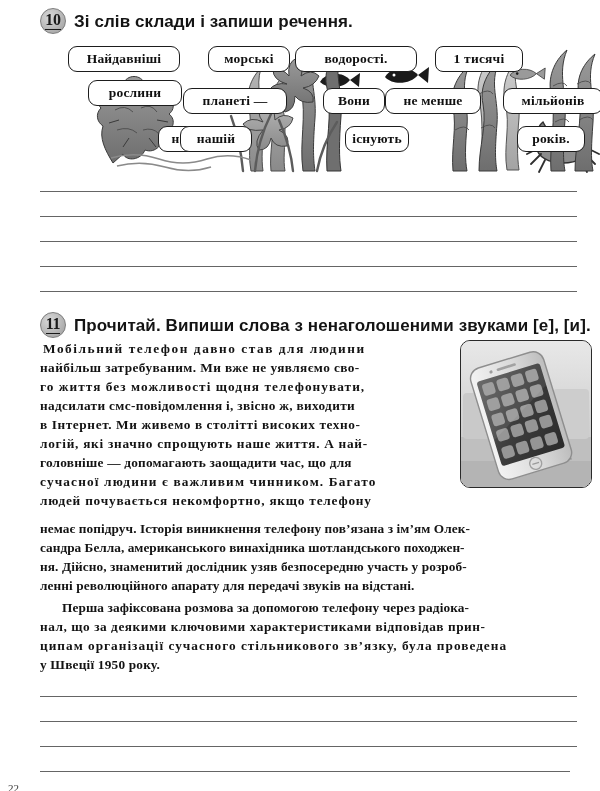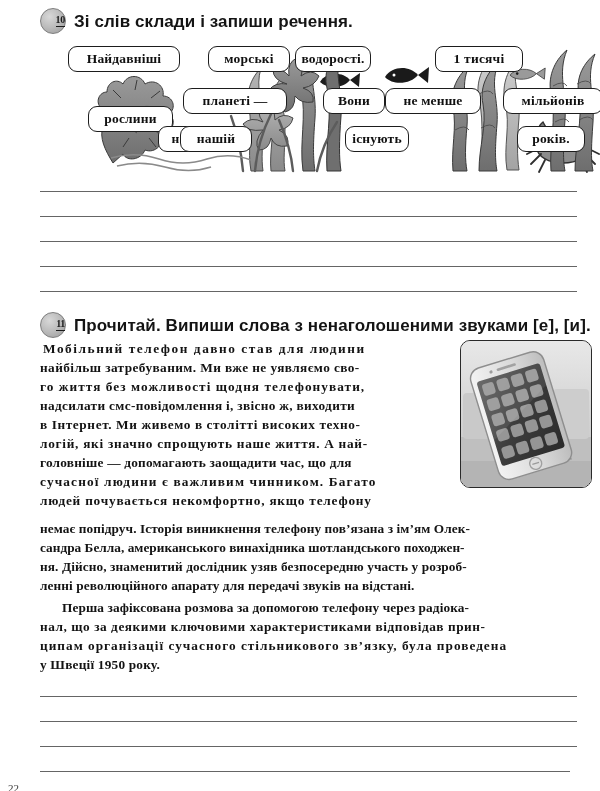--- a/index.html
+++ b/index.html
@@ -25,24 +25,24 @@
   
   .task-badge {
     position: absolute;
     width: 26px; height: 26px;
     border-radius: 50%;
     background: radial-gradient(circle at 36% 32%, #d8d8d8 0%, #bcbcbc 48%, #9a9a9a 100%);
     border: 1px solid #7d7d7d;
     box-sizing: border-box;
     display: flex;
     align-items: center;
-    justify-content: flex-end;
+    justify-content: center;
     font-family: "Liberation Serif", serif;
     font-weight: bold;
-    font-size: 10px;
+    font-size: 16px;
     color: #1a1a1a;
     letter-spacing: -0.3px;
   }
   .task-badge span {
     border-bottom: 1.5px solid #1a1a1a;
     line-height: 1.05;
     padding-bottom: 0px;
   }
 
   .task-instruction {
@@ -239,26 +239,26 @@
                  M400 92 q10 -6 14 0 M426 90 q10 -6 14 0 M500 84 q10 -6 14 0 M524 82 q10 -6 14 0"></path>
       </g>
 
       <g fill="none" stroke="#8a8a8a" stroke-width="1.6">
         <path d="M56 120 q24 -7 48 1 q24 8 48 0 q22 -7 44 1"></path>
         <path d="M62 128 q24 -6 48 1 q24 7 46 0"></path>
       </g>
     </svg>
 
     <div class="wordbox" style="left:13px;  top:8px;  width:112px;">Найдавніші</div>
-    <div class="wordbox" style="left:33px;  top:68px; width:85px;">рослини</div>
+    <div class="wordbox" style="left:33px;  top:42px; width:94px;">рослини</div>
     <div class="wordbox" style="left:103px; top:88px; width:42px;">на</div>
     <div class="wordbox" style="left:128px; top:50px; width:104px;">планеті —</div>
     <div class="wordbox" style="left:153px; top:8px;  width:82px;">морські</div>
     <div class="wordbox" style="left:125px; top:88px; width:72px;">нашій</div>
-    <div class="wordbox" style="left:240px; top:8px;  width:76px;">водорості.</div>
+    <div class="wordbox" style="left:240px; top:8px;  width:122px;">водорості.</div>
     <div class="wordbox" style="left:268px; top:50px; width:62px;">Вони</div>
     <div class="wordbox" style="left:290px; top:88px; width:64px;">існують</div>
     <div class="wordbox" style="left:380px; top:8px;  width:88px;border-radius:8px;">1 тисячі</div>
     <div class="wordbox" style="left:330px; top:50px; width:96px;">не менше</div>
     <div class="wordbox" style="left:448px; top:50px; width:100px;">мільйонів</div>
     <div class="wordbox" style="left:462px; top:88px; width:68px;">років.</div>
   </div>
 
   <div class="rule-line" style="left:40px; top:191px; width:537px;"></div>
   <div class="rule-line" style="left:40px; top:216px; width:537px;"></div>

